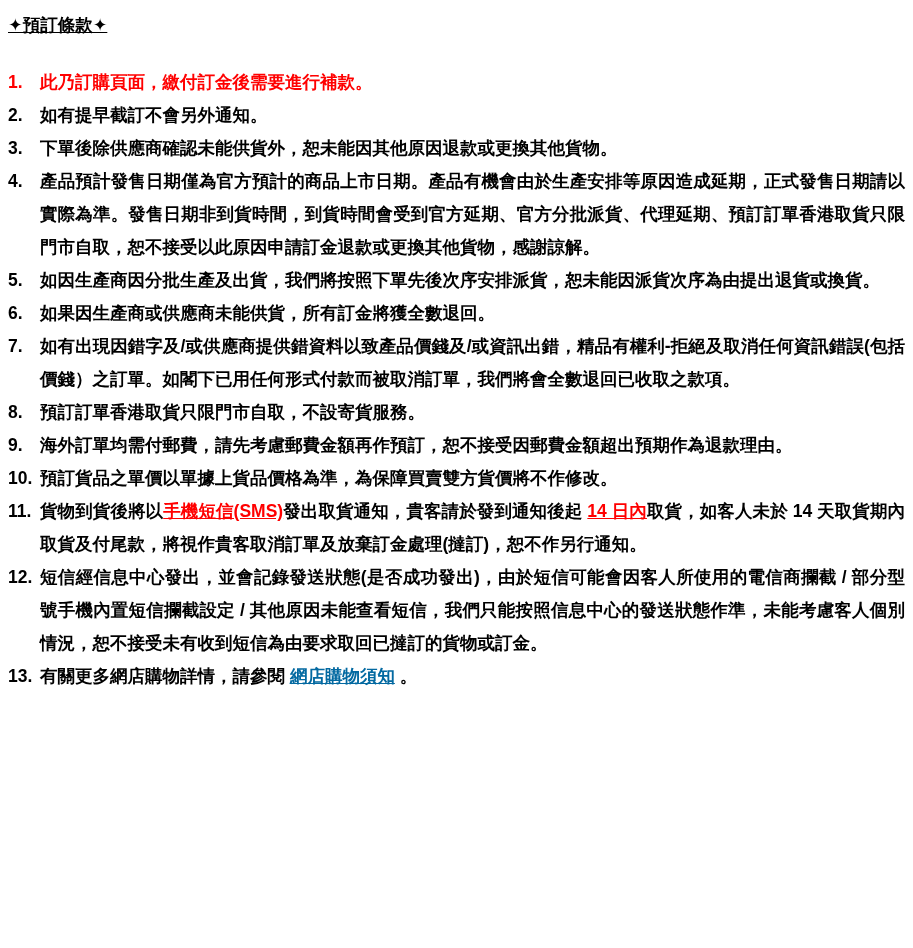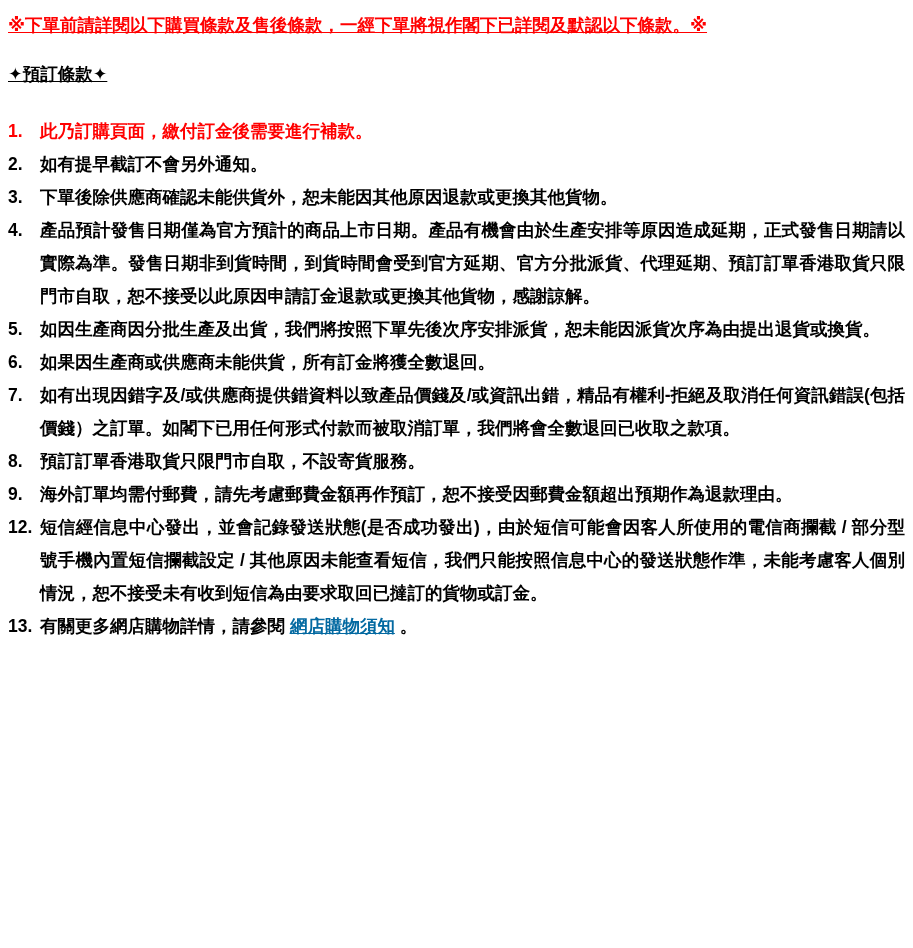--- a/index.html
+++ b/index.html
@@ -58,21 +58,20 @@
     color: #0369a1;
     text-decoration: underline;
     font-weight: bold;
     cursor: pointer;
   }
 </style>
 </head>
 <body>
 
 <div class="doc">
-  <div class="title">※下單前請詳閱以下購買條款及售後條款，一經下單將視作閣下已詳閱及默認以下條款。※</div>
 
   <div class="section-header">✦預訂條款✦</div>
 
   <div class="terms">
       <div class="term-row red">
         <span class="term-num">1.</span>
         <span class="term-text">此乃訂購頁面，繳付訂金後需要進行補款。</span>
       </div>
       <div class="term-row">
         <span class="term-num">2.</span>
@@ -100,20 +99,28 @@
       </div>
       <div class="term-row">
         <span class="term-num">8.</span>
         <span class="term-text">預訂訂單香港取貨只限門市自取，不設寄貨服務。</span>
       </div>
       <div class="term-row">
         <span class="term-num">9.</span>
         <span class="term-text">海外訂單均需付郵費，請先考慮郵費金額再作預訂，恕不接受因郵費金額超出預期作為退款理由。</span>
       </div>
       <div class="term-row">
+        <span class="term-num">10.</span>
+        <span class="term-text">預訂貨品之單價以單據上貨品價格為準，為保障買賣雙方貨價將不作修改。</span>
+      </div>
+      <div class="term-row">
+        <span class="term-num">11.</span>
+        <span class="term-text">貨物到貨後將以<span class="red-underline">手機短信(SMS)</span>發出取貨通知，貴客請於發到通知後起 <span class="red-underline">14 日內</span>取貨，如客人未於 14 天取貨期內取貨及付尾款，將視作貴客取消訂單及放棄訂金處理(撻訂)，恕不作另行通知。</span>
+      </div>
+      <div class="term-row">
         <span class="term-num">12.</span>
         <span class="term-text">短信經信息中心發出，並會記錄發送狀態(是否成功發出)，由於短信可能會因客人所使用的電信商攔截 / 部分型號手機內置短信攔截設定 / 其他原因未能查看短信，我們只能按照信息中心的發送狀態作準，未能考慮客人個別情況，恕不接受未有收到短信為由要求取回已撻訂的貨物或訂金。</span>
       </div>
       <div class="term-row">
         <span class="term-num">13.</span>
         <span class="term-text">有關更多網店購物詳情，請參閱 <a class="link" href="#">網店購物須知</a> 。</span>
       </div>
     </div>
 </div>
 

